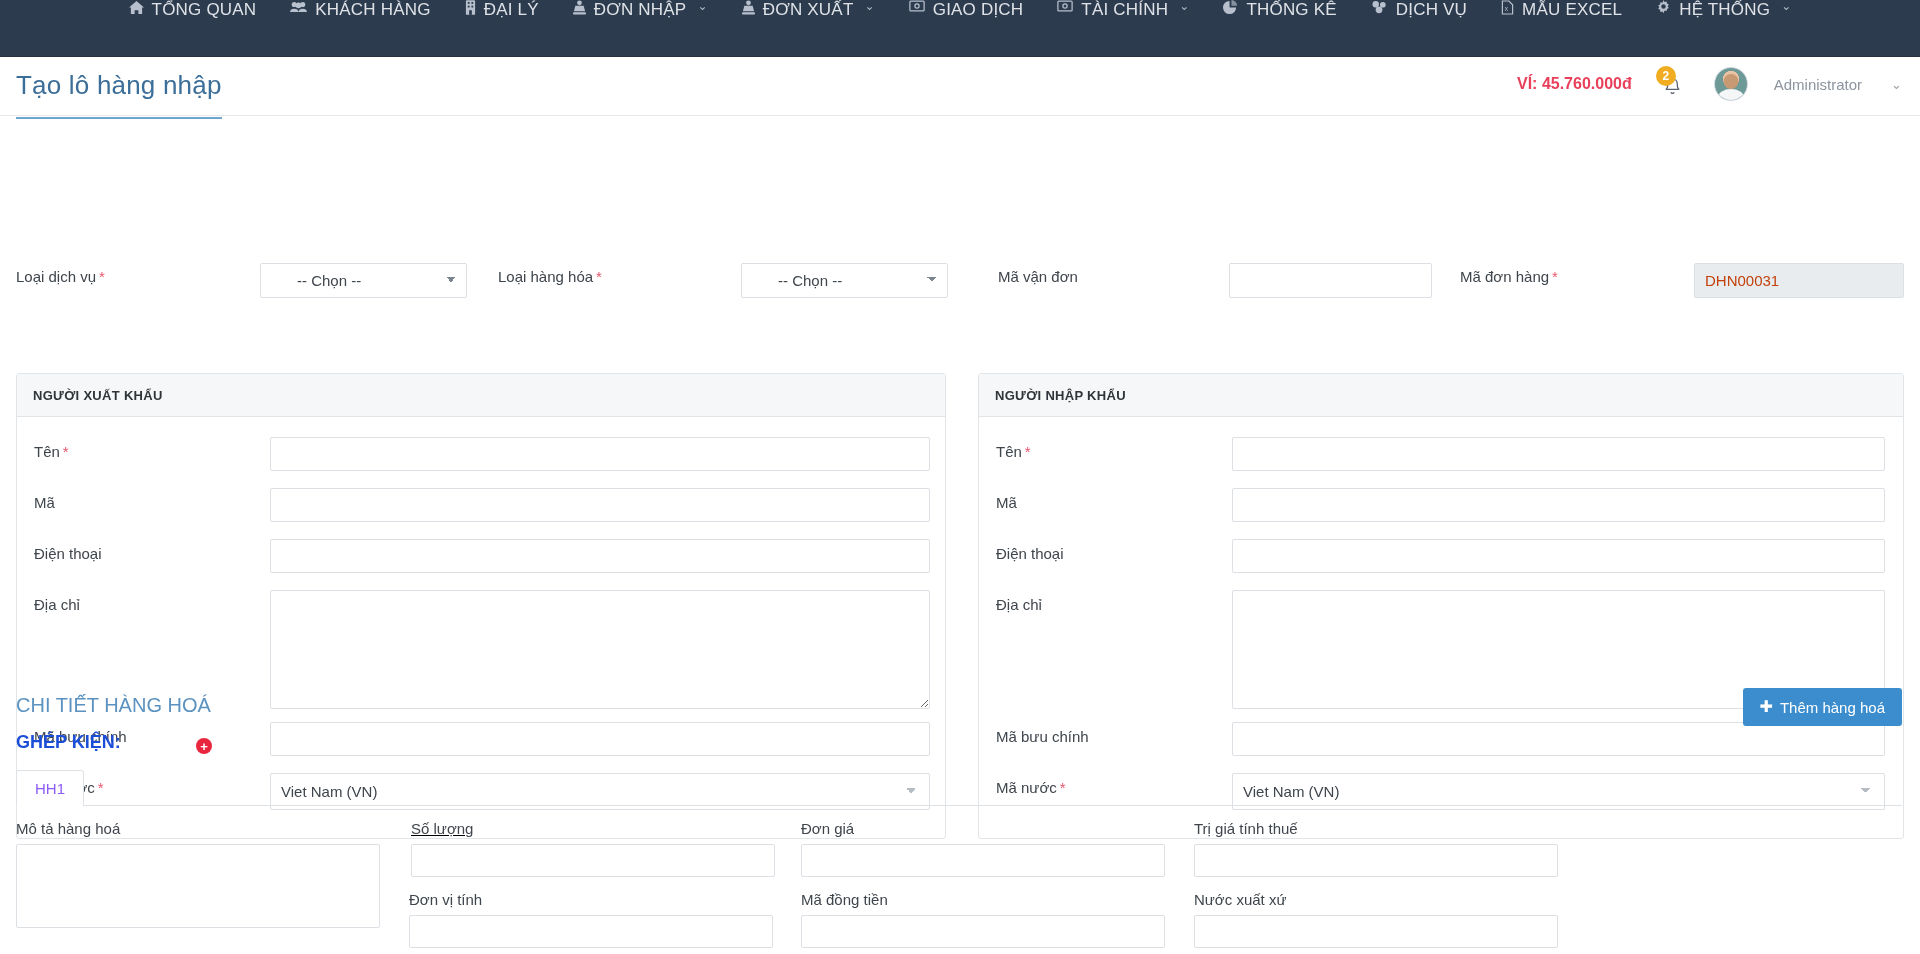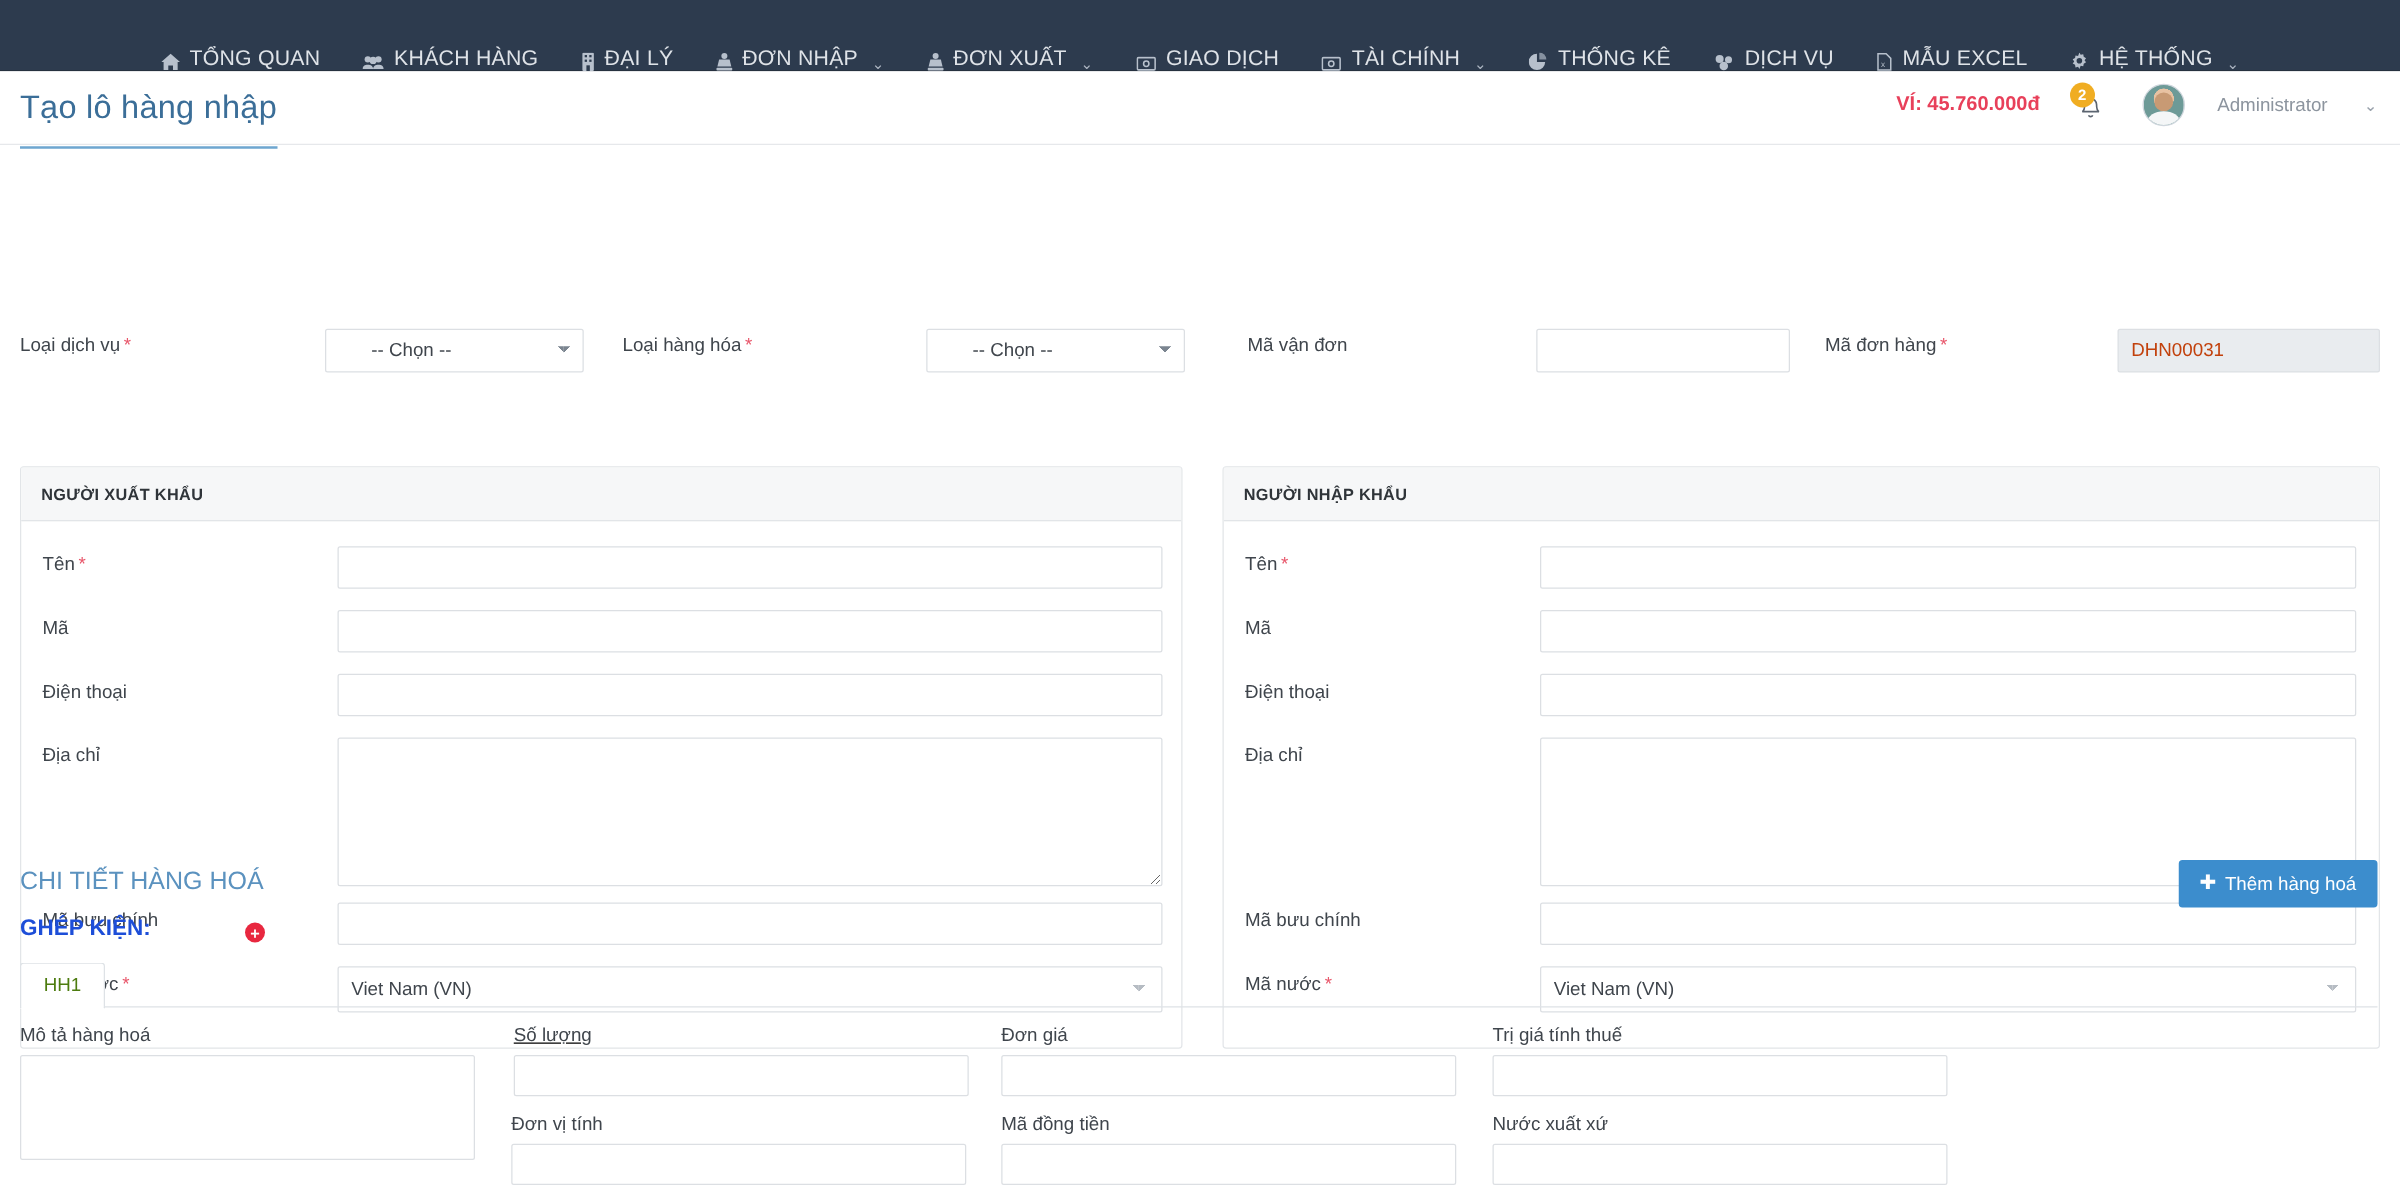--- a/index.html
+++ b/index.html
@@ -16,21 +16,21 @@
     height: 57px;
     background: #2d3b4e;
     display: flex;
     align-items: center;
     justify-content: center;
     gap: 0px;
     border-bottom: 1px solid #26313f;
   }
   .nav-item {
     display: flex;
-    align-items: flex-end;
+    align-items: flex-start;
     gap: 8px;
     padding: 0 17px;
     height: 57px;
     color: #dfe3e8;
     font-size: 17px;
     letter-spacing: .2px;
     white-space: nowrap;
     cursor: pointer;
   }
   .nav-ico { display:inline-flex; align-items:center; color:#b7c0cc; }
@@ -209,21 +209,21 @@
   }
   .tab {
     position: absolute; left: 0; top: 0;
     height: 37px; min-width: 60px;
     padding: 0 18px;
     background: #fff;
     border: 1px solid #dee2e6;
     border-bottom: 1px solid #fff;
     border-radius: 3px 3px 0 0;
     display: flex; align-items: center; justify-content: center;
-    font-size: 15px; color: #4d7c0f;
+    font-size: 15px; color: #8b5cf6;
     cursor: pointer;
   }
 
   .gfield { position: absolute; }
   .gfield .glbl {
     font-size: 15px; color: #3f454c; display: block;
     margin-bottom: 7px; white-space: nowrap;
   }
   .gfield .gin {
     display: block; width: 100%;

